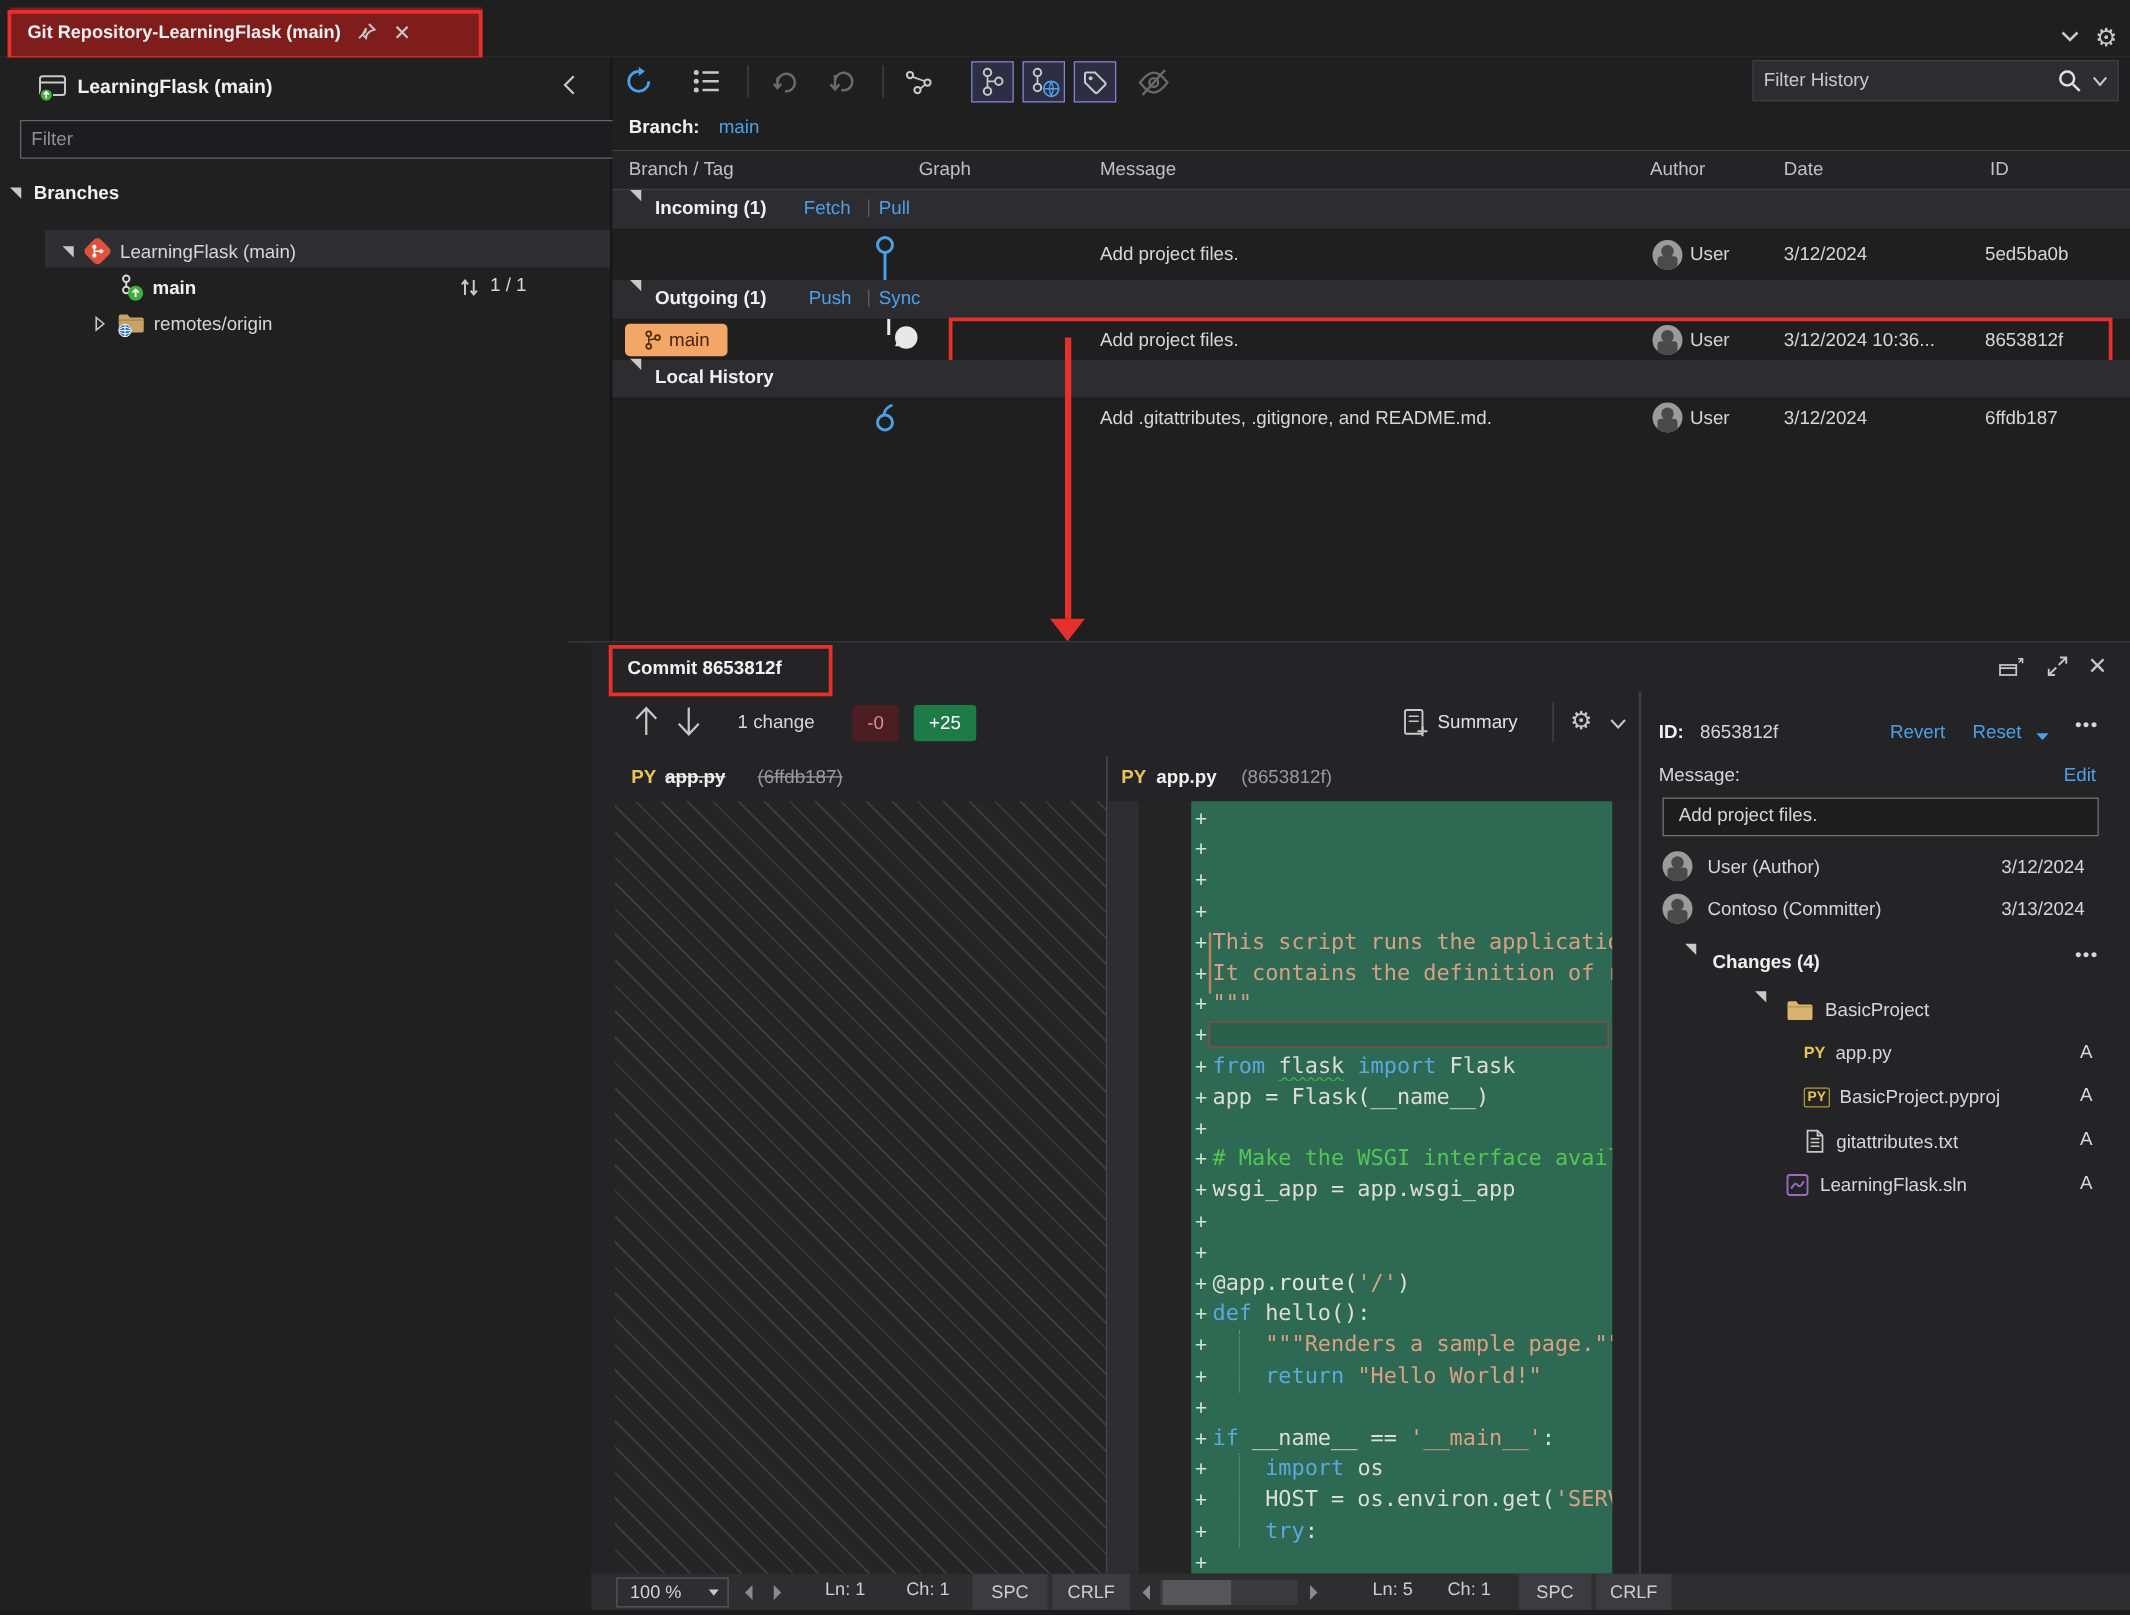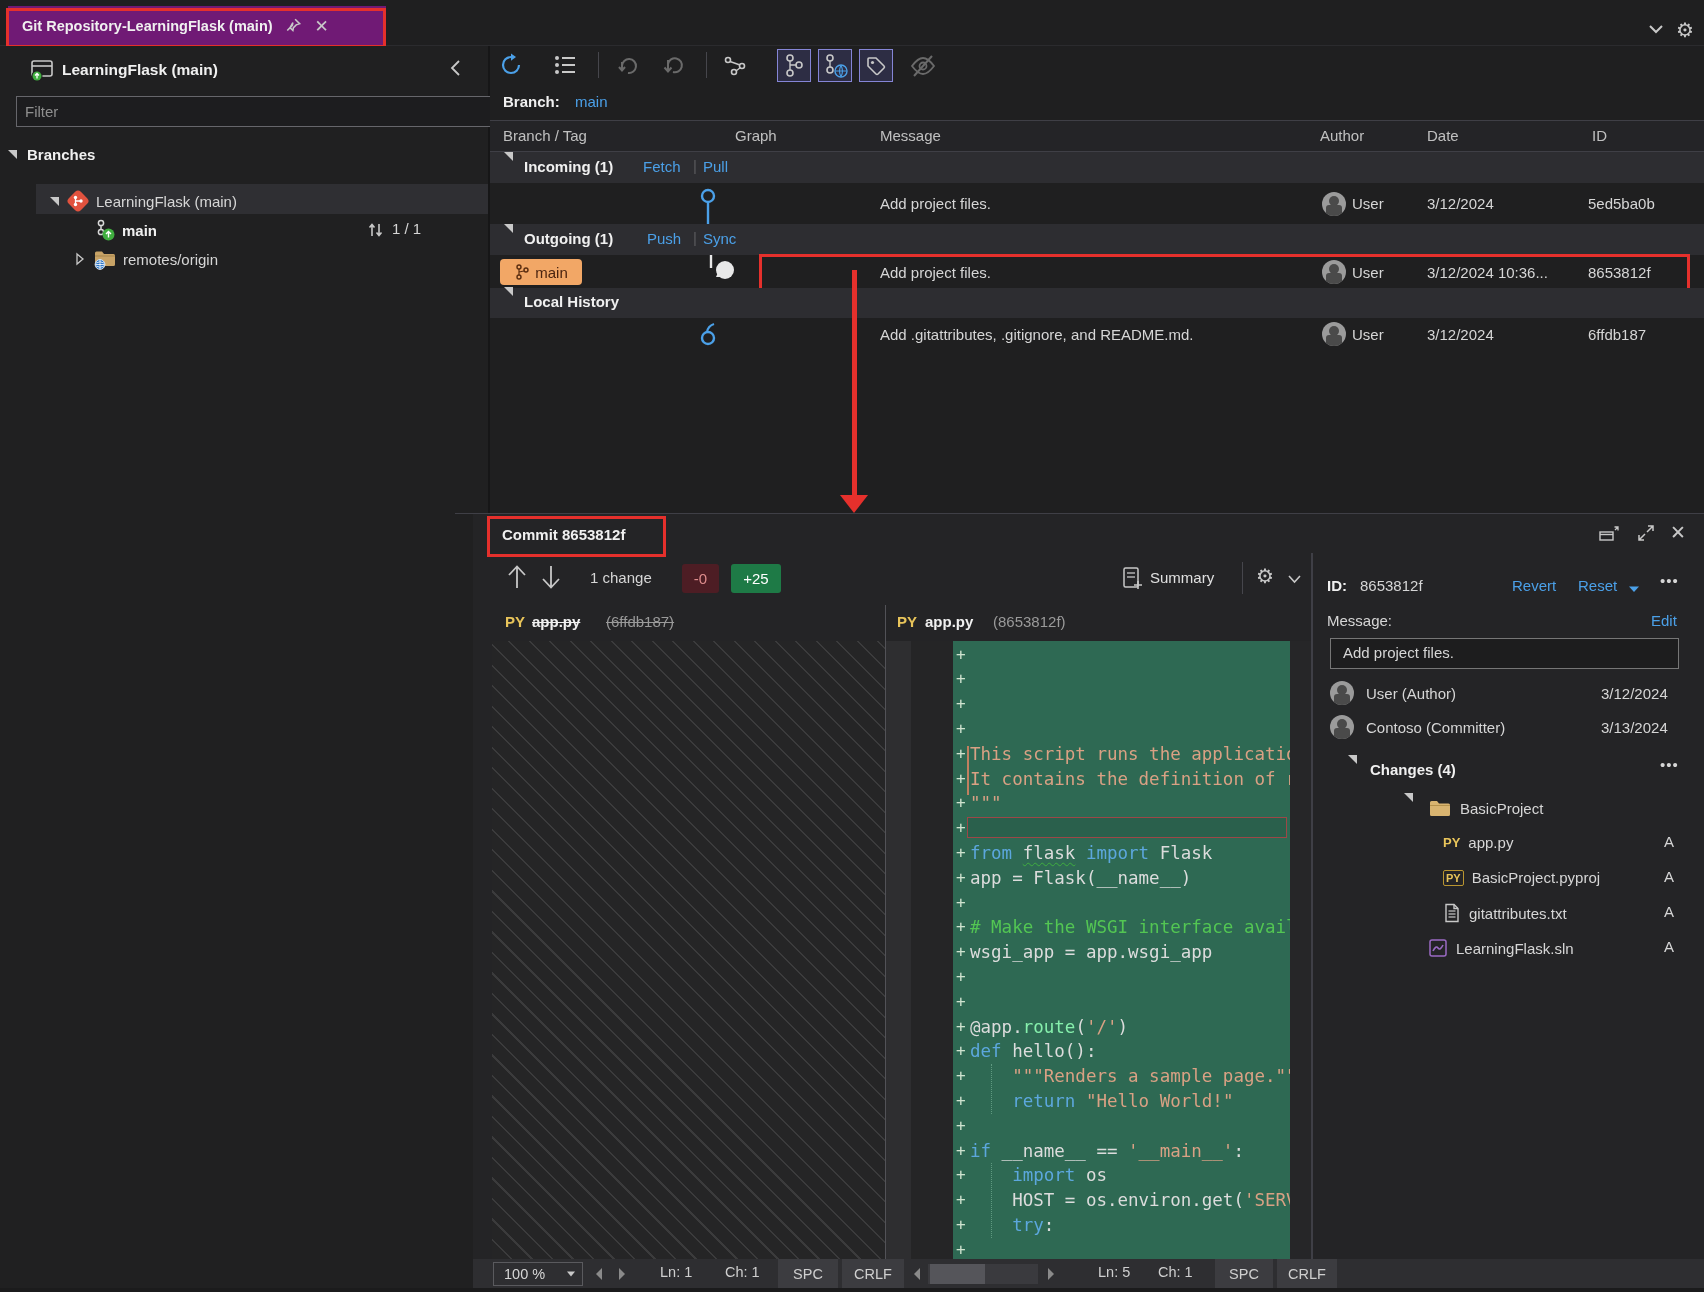--- a/index.html
+++ b/index.html
@@ -8,40 +8,40 @@
 #root { position:relative; width:1704px; height:1292px; background:#1f1f20; }
 .abs { position:absolute; }
 .txt { color:#d6d6d6; font-size:15px; white-space:nowrap; }
 .dim { color:#9a9a9a; }
 .link { color:#4ba0e8; }
 .bold { font-weight:bold; }
 .white { color:#f0f0f0; }
 .sep-v { color:#5a5a5e; }
 
 #titlebar { left:0; top:0; width:1704px; height:46px; background:#1f1f20; border-bottom:1px solid #2b2b2e; }
-#tab { left:8px; top:6px; width:378px; height:40px; background:#701a75; display:flex; align-items:center; padding-left:14px; }
+#tab { left:8px; top:6px; width:378px; height:40px; background:#7f1d1d; display:flex; align-items:center; padding-left:14px; }
 #tab-redbox { left:6px; top:8px; width:380px; height:40px; border:3px solid #e5302c; }
 
 #sidebar { left:0; top:46px; width:488px; height:1246px; background:#202021; }
 #splitter { left:488px; top:46px; width:2px; height:1246px; background:#161617; }
 .tree-row { position:absolute; display:flex; align-items:center; }
 .chev-exp { width:0; height:0; border-left:9px solid transparent; border-top:9px solid #c8c8c8; }
 
 .searchbox { position:absolute; background:#1d1d1f; border:1px solid #66666b; color:#8f8f8f; font-size:15px; display:flex; align-items:center; padding:0 8px; }
 
 #history { left:490px; top:46px; width:1214px; height:467px; background:#1f1f20; }
 .hrow { position:absolute; left:490px; width:1214px; display:flex; align-items:center; }
 .sectionrow { background:#2d2d31; }
 
 .badge { position:absolute; border-radius:4px; font-size:15px; display:flex; align-items:center; justify-content:center; }
 
 #commitpanel { left:473px; top:514px; width:1231px; height:778px; background:#242426; }
 .hatch { background:#252526 repeating-linear-gradient(45deg, transparent 0px, transparent 13px, #3b3b3c 13px, #3b3b3c 14.5px); }
 .code { font-family:"DejaVu Sans Mono",monospace; font-size:17.5px; color:#dcdcdc; white-space:pre; }
-.kw { color:#5ca7dd; } .str { color:#d9a184; } .cm { color:#53c653; } .tl { color:#86efac; }
+.kw { color:#5ca7dd; } .str { color:#d9a184; } .cm { color:#53c653; } .tl { color:#e5e5e5; }
 .sq { text-decoration:underline wavy #3fae3f 1px; text-underline-offset:3px; }
 .anno { position:absolute; background:#d4d4d4; color:#e03232; font-weight:bold; font-size:14.5px; text-align:center; line-height:21px; padding-top:6px; }
 .gear { font-size:20px; color:#c8c8c8; }
 
 #statusbar { left:473px; top:1259px; width:1231px; height:29px; background:#2e2e31; }
 .sb-txt { position:absolute; top:1264px; color:#cfcfcf; font-size:14.5px; white-space:nowrap; }
 .sb-block { position:absolute; top:1259px; height:29px; background:#3c3c40; color:#cfcfcf; font-size:14.5px; display:flex; align-items:center; justify-content:center; }
 .avatar { position:absolute; width:24px; height:24px; border-radius:50%; background:#9b9b9b; overflow:hidden; }
 .avatar:before { content:""; position:absolute; left:7px; top:4px; width:10px; height:10px; border-radius:50%; background:#4a4a4a; }
 .avatar:after { content:""; position:absolute; left:4px; top:13px; width:16px; height:12px; background:#4a4a4a; border-radius:3px 3px 0 0; }
@@ -217,20 +217,30 @@
     <svg width="32" height="31" viewBox="0 0 32 31">
         <path d="M9 8 L16 8 L24 16 Q25 17 24 18 L18 24 Q17 25 16 24 L8 16 L8 9 Q8 8 9 8 Z" fill="none" stroke="#c8c8c8" stroke-width="1.6"></path>
         <circle cx="12.5" cy="12.5" r="1.6" fill="#c8c8c8"></circle>
       </svg>
   </div>
   <div class="toolicon" style="left:908px">
     <svg width="30" height="28" viewBox="0 0 30 28">
         <path d="M4 14 Q10 6 15 6 Q20 6 26 14 Q20 22 15 22 Q10 22 4 14 Z" fill="none" stroke="#6a6a6a" stroke-width="1.8"></path>
         <circle cx="15" cy="14" r="3.5" fill="none" stroke="#6a6a6a" stroke-width="1.8"></circle>
         <line x1="6" y1="24" x2="24" y2="4" stroke="#6a6a6a" stroke-width="2"></line>
+      </svg>
+  </div>
+  <div class="searchbox" style="left:1402px;top:48px;width:293px;height:33px;background:#2d2d31;border:1px solid #3f3f46">
+    <span style="color:#c8c8c8">Filter History</span>
+    <svg width="20" height="20" viewBox="0 0 18 18" style="margin-left:auto">
+        <circle cx="7" cy="7" r="5" fill="none" stroke="#e0e0e0" stroke-width="1.8"></circle>
+        <line x1="11" y1="11" x2="16" y2="16" stroke="#e0e0e0" stroke-width="1.8"></line>
+      </svg>
+    <svg width="12" height="10" viewBox="0 0 12 10" style="margin-left:8px">
+        <path d="M1 2 L6 8 L11 2" fill="none" stroke="#c8c8c8" stroke-width="1.6"></path>
       </svg>
   </div>
 
   <div class="abs" style="left:490px;top:84px;width:1214px;height:37px;border-bottom:1px solid #3f3f46"></div>
   <div class="abs txt bold white" style="left:503px;top:93px">Branch:</div>
   <div class="abs txt link" style="left:575px;top:93px">main</div>
 
   <div class="abs" style="left:490px;top:121px;width:1214px;height:31px;background:#242427;border-bottom:1px solid #3f3f46"></div>
   <div class="abs txt" style="left:503px;top:127px;color:#c0c0c0">Branch / Tag</div>
   <div class="abs txt" style="left:735px;top:127px;color:#c0c0c0">Graph</div>

